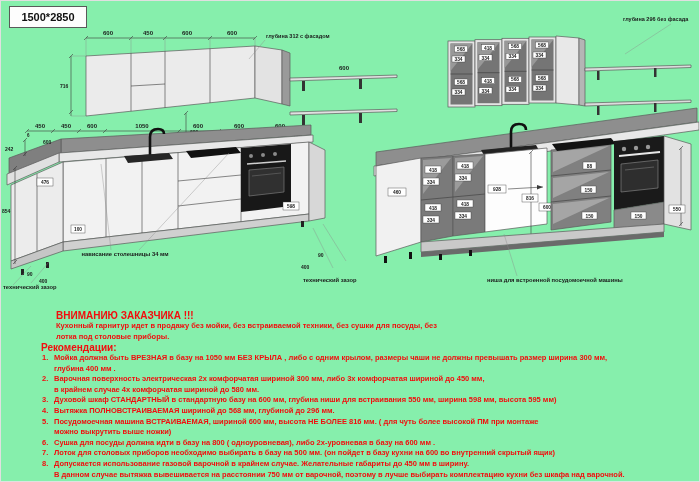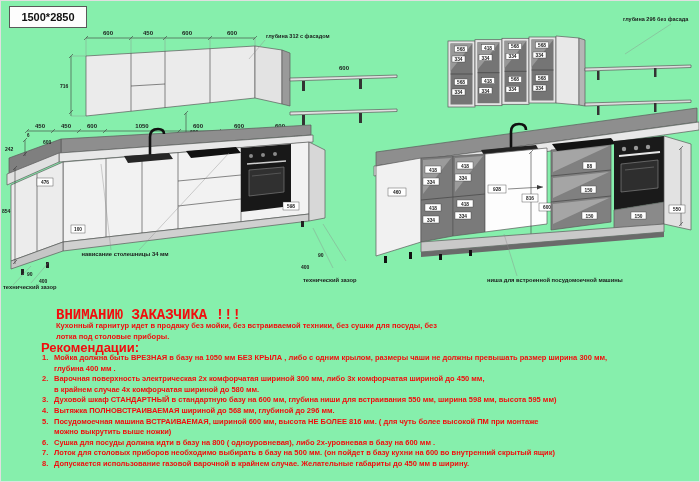--- a/index.html
+++ b/index.html
@@ -14,23 +14,23 @@
   .dim-s{font-size:5px;font-weight:bold;}
   .dim-xs{font-size:4.5px;font-weight:bold;}
   .chip{fill:#ffffff;stroke:#3a3a3a;stroke-width:0.4;}
   .chiptxt{font-size:4.8px;font-weight:bold;}
   .note-t{font-size:5.5px;font-weight:bold;}
   .lbl-b{font-size:5.8px;font-weight:bold;}
   .ln{stroke:#3a3a3a;stroke-width:0.6;fill:none;}
   .ln-f{stroke:#8a8a8a;stroke-width:0.4;fill:none;}
   .carc{stroke:#5a5a5a;stroke-width:0.7;}
   #notes{left:8px;top:309px;width:688px;color:#f20d0d;font-weight:bold;}
-  #notes .attn-title{margin-left:47px;font-size:14px;line-height:11px;font-family:Liberation Mono, monospace;}
+  #notes .attn-title{margin-left:47px;font-size:10px;line-height:11px;}
   #notes .attn-line{margin-left:47px;font-size:7.5px;line-height:10.5px;}
-  #notes .rec-title{margin-left:32px;font-size:13px;line-height:11px;}
+  #notes .rec-title{margin-left:32px;font-size:10px;line-height:11px;}
   #notes .row{display:flex;margin-left:33px;font-size:7.5px;line-height:10.6px;}
   #notes .row .num{width:12px;flex:none;}
   #notes .row .txt{flex:1;}
 </style>
 </head>
 <body>
 
 <div id="canvas">
 
   <div id="size-badge" class="abs">1500*2850</div>
@@ -388,15 +388,19 @@
 
     <div class="row">
       <span class="num">7.</span>
       <span class="txt">Лоток для столовых приборов необходимо выбирать в базу на  500 мм. (он пойдет в базу кухни на 600 во внутренний скрытый ящик)</span>
       </div>
 
     <div class="row">
       <span class="num">8.</span>
       <span class="txt">Допускается использование газовой варочной  в крайнем случае. Желательные габариты до 450 мм в ширину.</span>
       </div>
+    <div class="row">
+      <span class="num"></span>
+        <span class="txt">В данном случае вытяжка вывешивается на расстоянии 750 мм от варочной, поэтому в лучше выбирать комплектацию кухни без шкафа над варочной.</span>
+      </div>
   </div>
 
 </div>
 
 </body></html>

